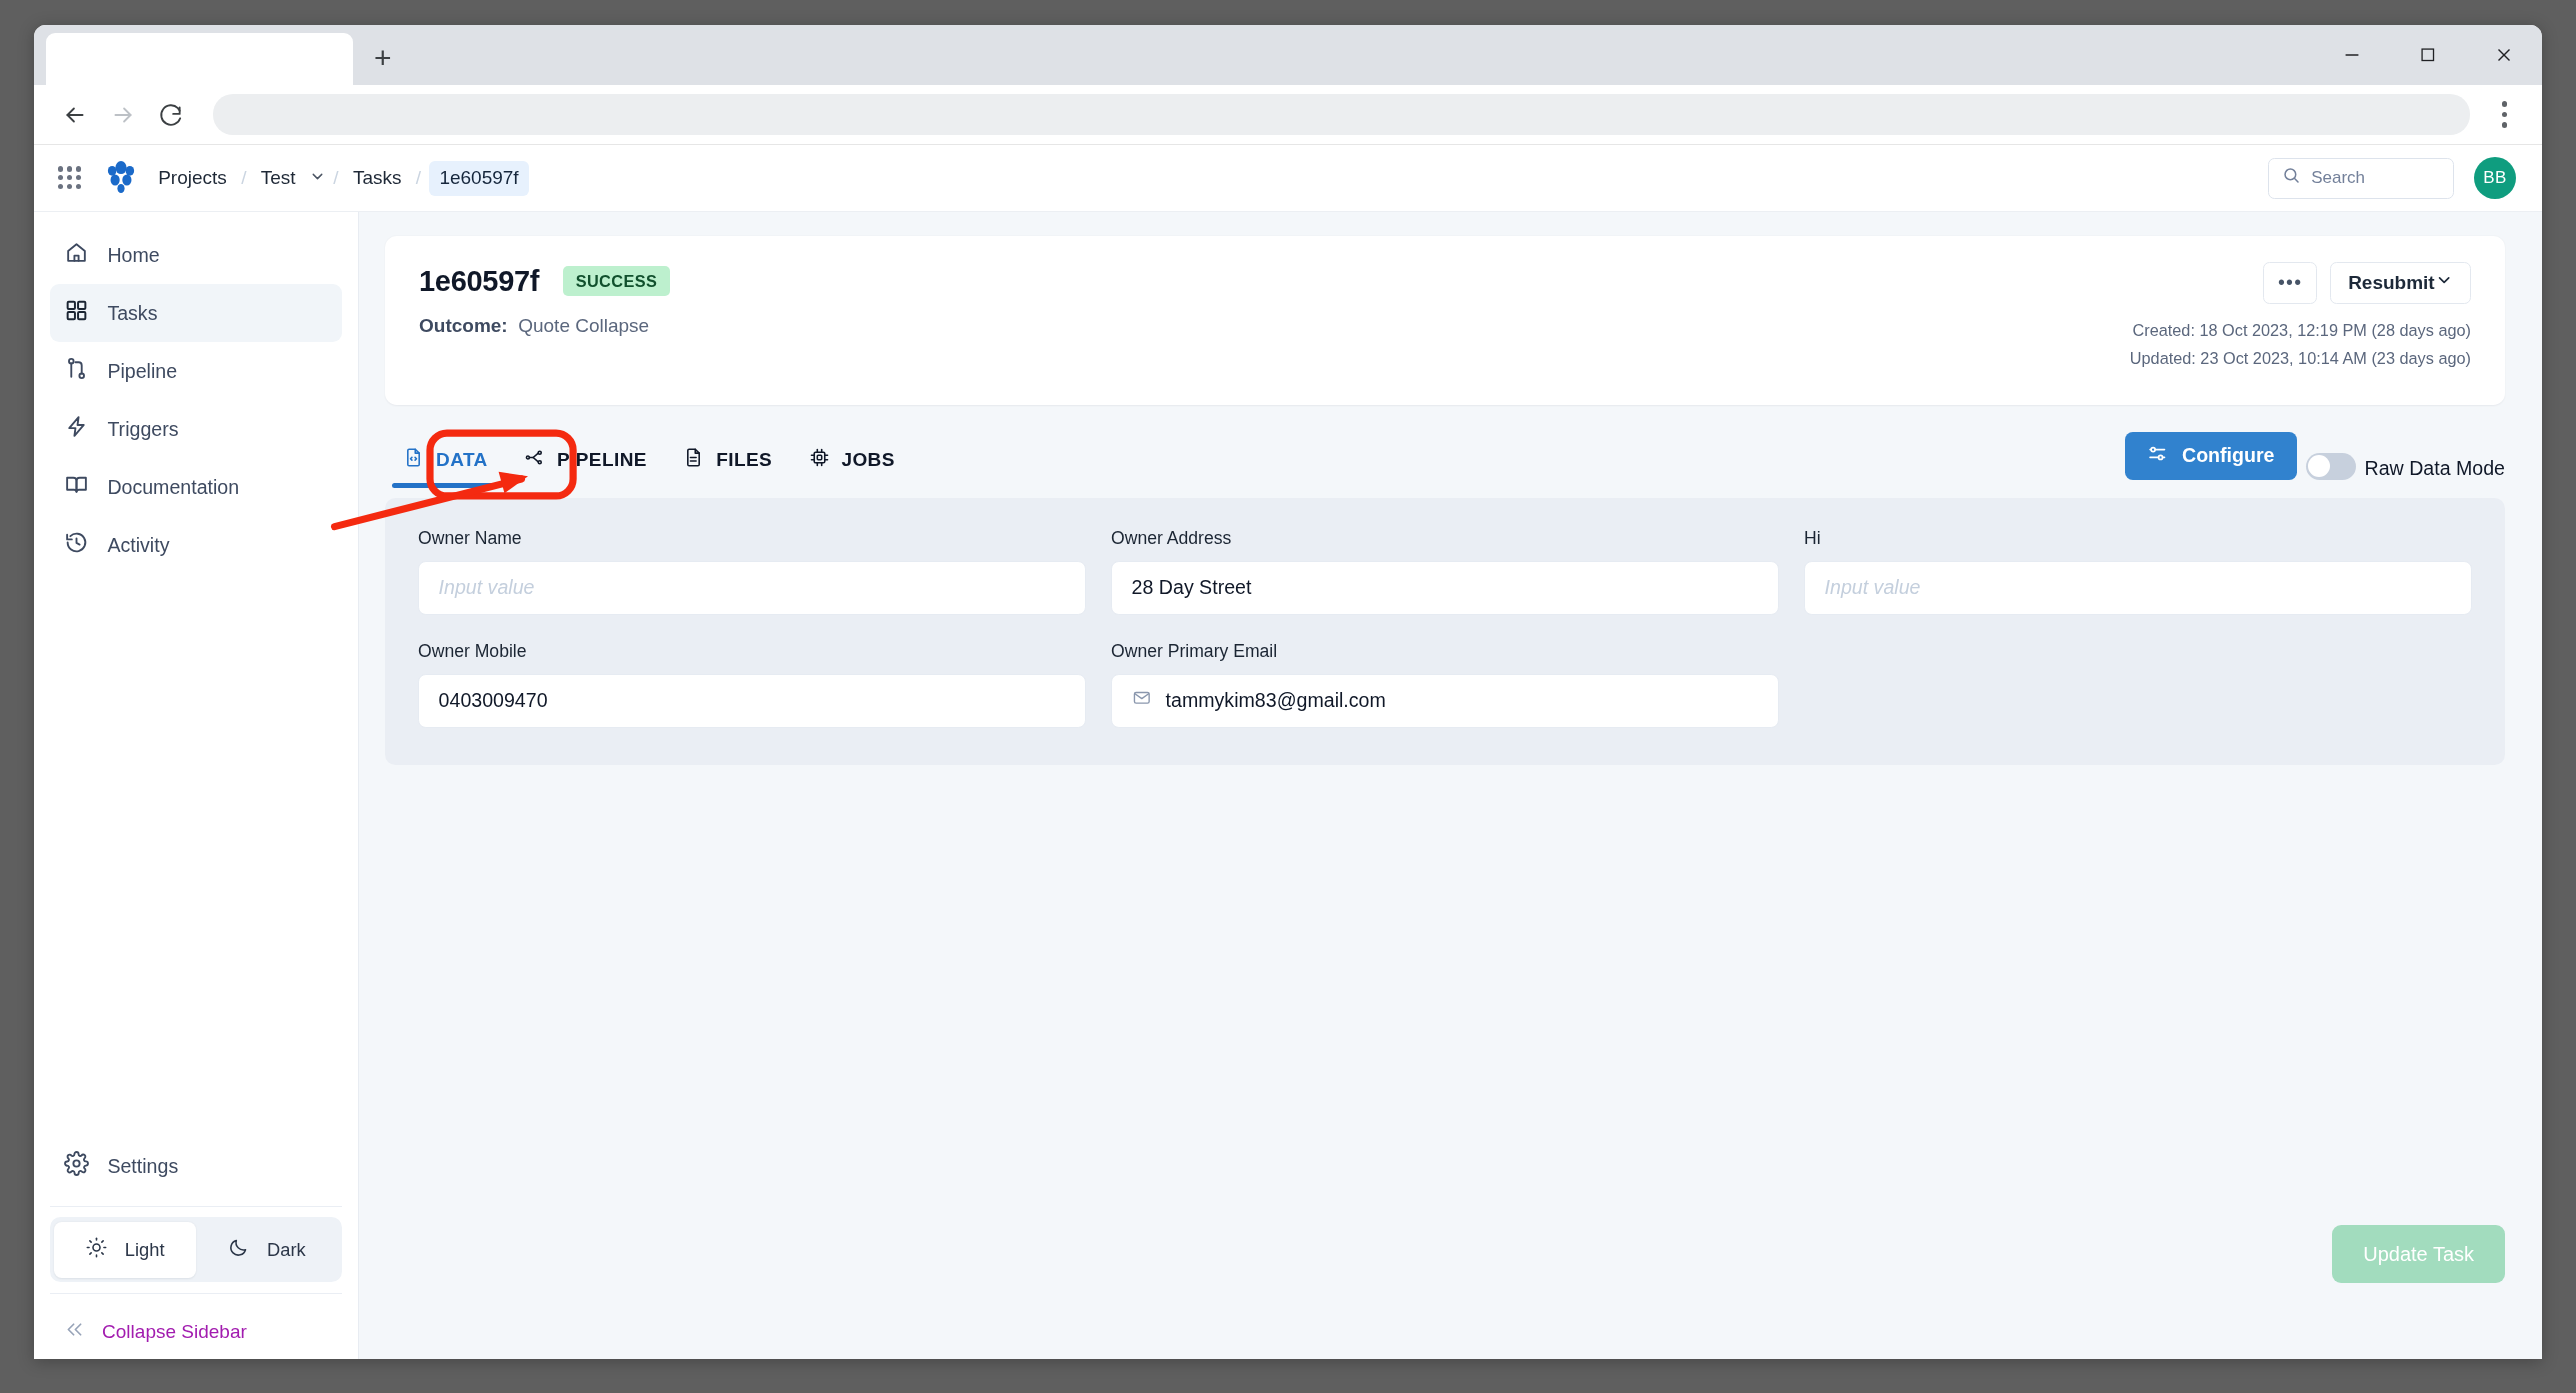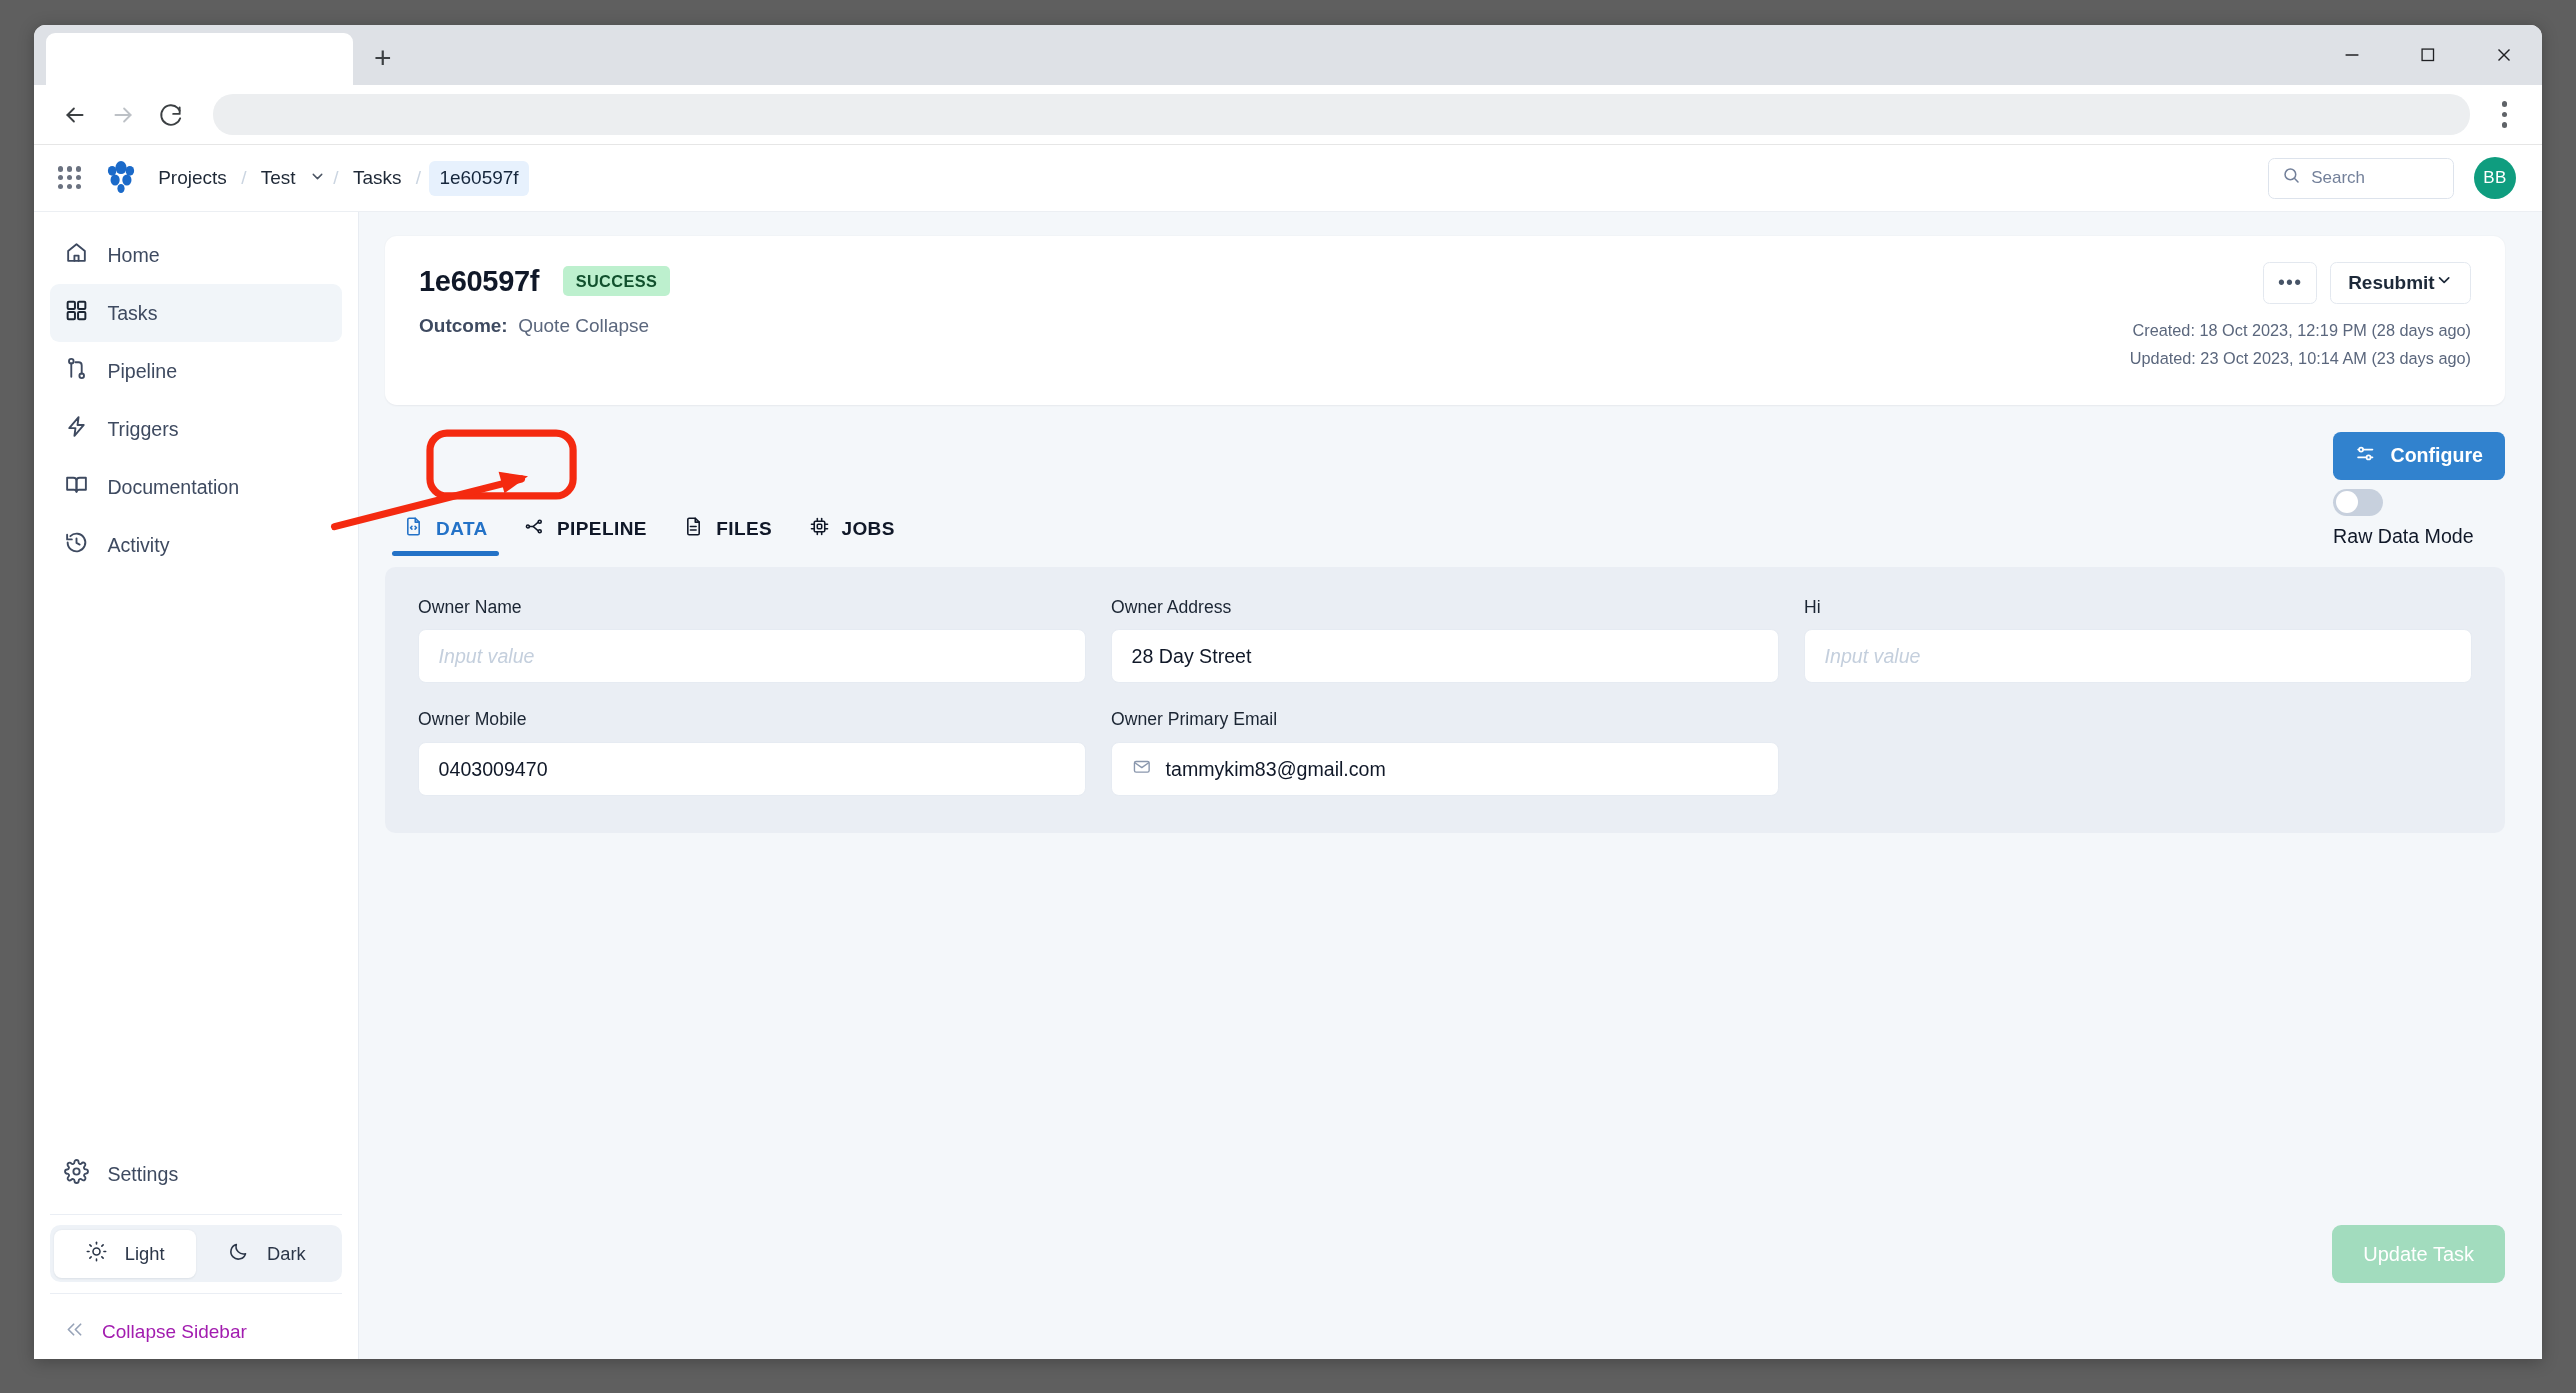--- a/index.html
+++ b/index.html
@@ -129,21 +129,21 @@
   }
   .nav-item.active { background: #f1f5f9; }
   .nav-item svg { flex: 0 0 auto; }
   .sb-bottom { margin-top: auto; }
   .sb-divider { height: 0.7px; background: #eaeef4; margin: 10.5px 0; }
   .theme-toggle {
     background: #eef2f7; border-radius: 10.5px;
     display: flex; padding: 4.6px; gap: 0;
   }
   .theme-opt {
-    flex: 1; height: 48px; border-radius: 7.8px;
+    flex: 1; height: 56px; border-radius: 7.8px;
     display: flex; align-items: center; justify-content: center; gap: 18px;
     font-size: 18.3px; color: #2b3648;
   }
   .theme-opt.sel { background: #fff; box-shadow: 0 0.7px 2px rgba(16,24,40,.08); }
   .collapse-row {
     display: flex; align-items: center; gap: 17px;
     height: 55px; padding: 0 14.4px;
     color: #a21caf; font-size: 19px;
   }
 
@@ -191,21 +191,21 @@
     padding: 9.1px 18.3px 14.4px 18.3px;
     font-size: 19px; font-weight: 600; letter-spacing: 0.4px;
     color: #101828; position: relative;
   }
   .tab.active { color: #2372c7; }
   .tab.active::after {
     content: ""; position: absolute; left: 6.5px; right: 6.5px; bottom: 0;
     height: 4.6px; background: #2372c7; border-radius: 2.6px;
   }
   .tabs-underline { position: absolute; left: 0; right: 0; bottom: 0; height: 2.6px; background: #e4eaf1; z-index: -1; }
-  .tabs-right { margin-left: auto; display: flex; align-items: flex-start; gap: 9px; padding-bottom: 7.8px; flex-direction: column; }
+  .tabs-right { margin-left: auto; display: flex; align-items: flex-end; gap: 9px; padding-bottom: 7.8px; }
   .configure-btn {
     background: #3182ce; color: #fff;
     height: 48px; border-radius: 7.8px;
     display: flex; align-items: center; gap: 14.4px;
     padding: 0 22px; font-size: 19.6px; font-weight: 600;
   }
   .switch { width: 50px; height: 27.4px; border-radius: 13.7px; background: #c7d0dd; position: relative; }
   .switch i { position: absolute; left: 2.6px; top: 2.6px; width: 22px; height: 22px; border-radius: 50%; background: #fff; }
   .raw-label { font-size: 19.6px; color: #101828; }
 

